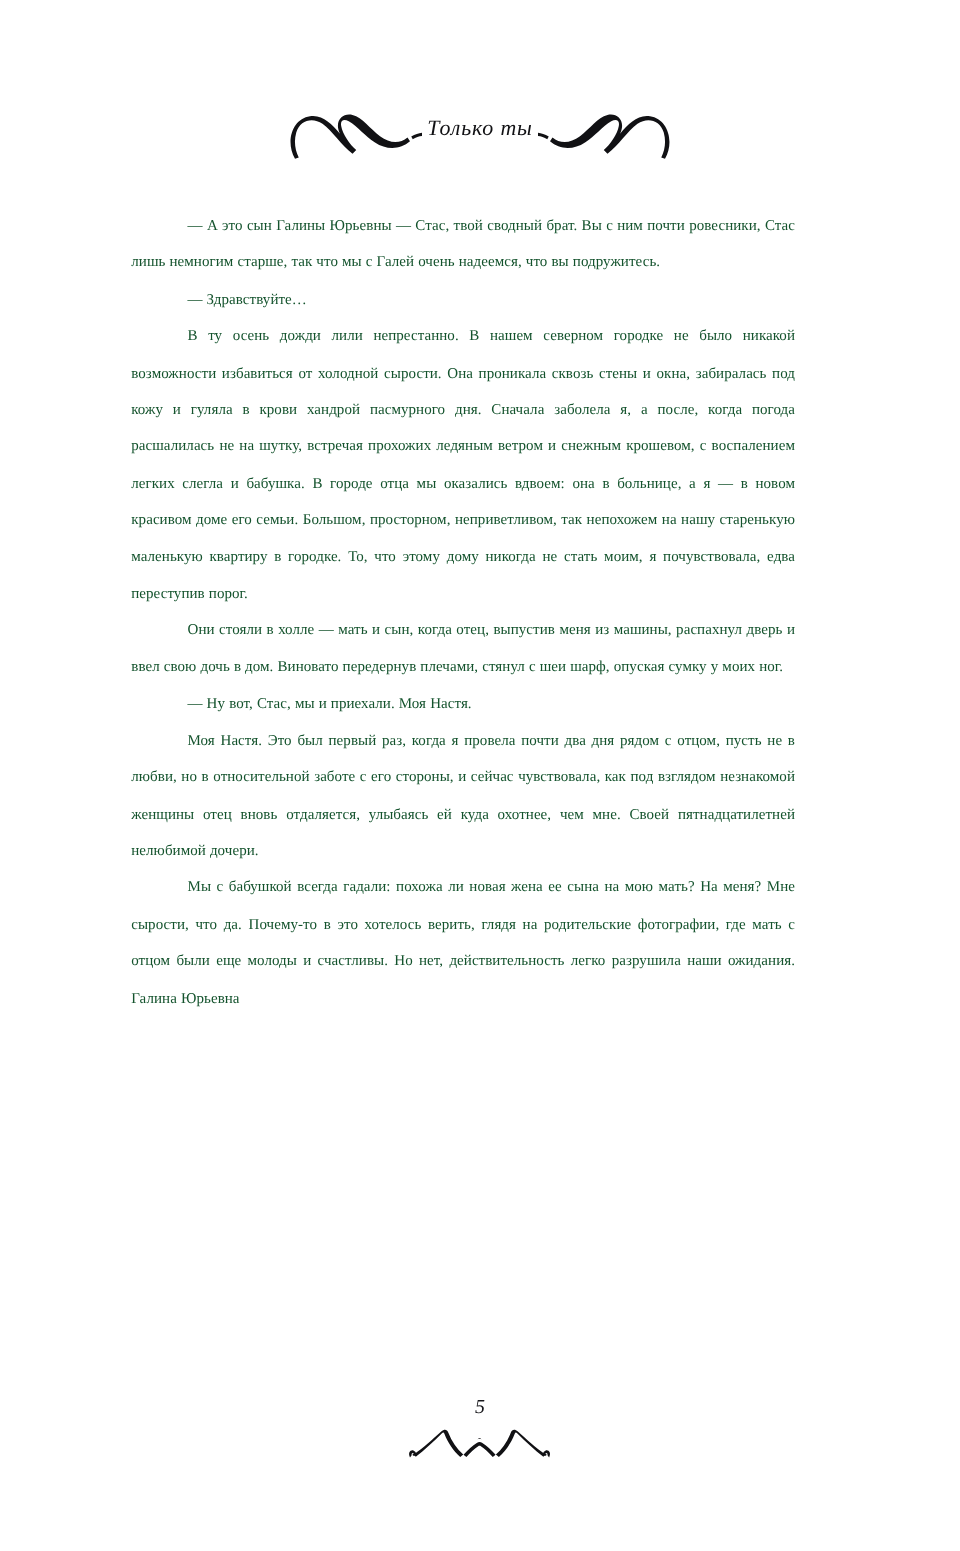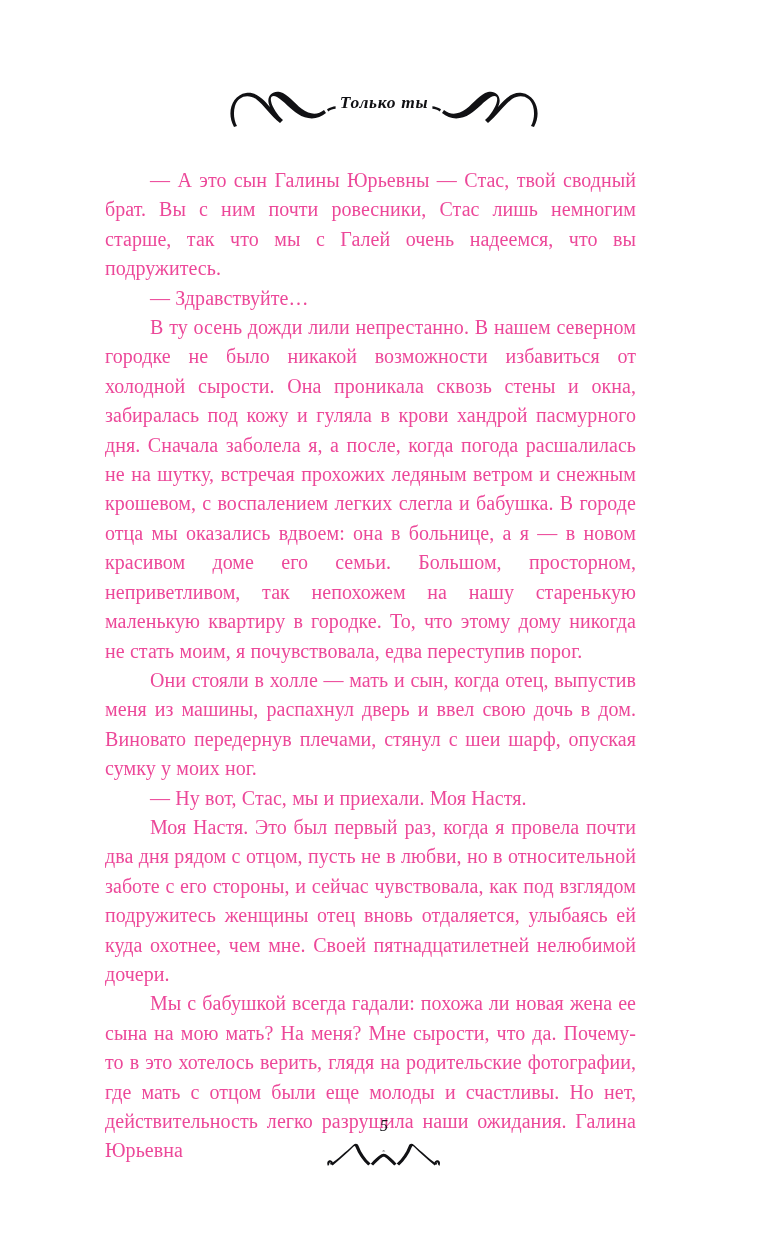--- a/index.html
+++ b/index.html
@@ -28,21 +28,20 @@
   .running-head {
     position: absolute;
     top: 82px;
     left: 0;
     width: 768px;
     height: 48px;
     display: flex;
     align-items: center;
     justify-content: center;
     gap: 0px;
-    font-weight: bold;
   }
   .running-head-title {
     font-family: "Liberation Serif", "DejaVu Serif", serif;
     font-style: italic;
     font-size: 17.5px;
     letter-spacing: 0.7px;
     color: #111114;
     white-space: nowrap;
     padding: 0 4px;
     transform: translateY(-4px);
@@ -58,26 +57,26 @@
   .body-text {
     position: absolute;
     left: 105px;
     top: 166px;
     width: 531px;
   }
   .body-text p {
     margin: 0;
     text-align: justify;
     text-indent: 45px;
-    font-size: 20px;
+    font-size: 12px;
     line-height: 29.4px;
     letter-spacing: 0.05px;
     word-spacing: 0.2px;
     hyphens: manual;
-    color: #ec4899;
+    color: #14532d;
   }
 
   
   .folio {
     position: absolute;
     left: 0;
     top: 1118px;
     width: 768px;
     text-align: center;
   }
@@ -119,21 +118,21 @@
       </svg>
     </span>
   </div>
 
   <div class="body-text">
     <p>— А это сын Галины Юрьевны — Стас, твой сводный брат. Вы с ним почти ровесники, Стас лишь немногим старше, так что мы с Галей очень надеемся, что вы подружитесь.</p>
     <p>— Здравствуйте…</p>
     <p>В ту осень дожди лили непрестанно. В нашем северном городке не было никакой возможности избавиться от холодной сырости. Она проникала сквозь стены и окна, забиралась под кожу и гуляла в крови хандрой пасмурного дня. Сначала заболела я, а после, когда погода расшалилась не на шутку, встречая прохожих ледяным ветром и снежным крошевом, с воспалением легких слегла и бабушка. В городе отца мы оказались вдвоем: она в больнице, а я — в новом красивом доме его семьи. Большом, просторном, неприветливом, так непохожем на нашу старенькую маленькую квартиру в городке. То, что этому дому никогда не стать моим, я почувствовала, едва переступив порог.</p>
     <p>Они стояли в холле — мать и сын, когда отец, выпустив меня из машины, распахнул дверь и ввел свою дочь в дом. Виновато передернув плечами, стянул с шеи шарф, опуская сумку у моих ног.</p>
     <p>— Ну вот, Стас, мы и приехали. Моя Настя.</p>
-    <p>Моя Настя. Это был первый раз, когда я провела почти два дня рядом с отцом, пусть не в любви, но в относительной заботе с его стороны, и сейчас чувствовала, как под взглядом подружитесь женщины отец вновь отдаляется, улыбаясь ей куда охотнее, чем мне. Своей пятнадцатилетней нелюбимой дочери.</p>
+    <p>Моя Настя. Это был первый раз, когда я провела почти два дня рядом с отцом, пусть не в любви, но в относительной заботе с его стороны, и сейчас чувствовала, как под взглядом незнакомой женщины отец вновь отдаляется, улыбаясь ей куда охотнее, чем мне. Своей пятнадцатилетней нелюбимой дочери.</p>
     <p>Мы с бабушкой всегда гадали: похожа ли новая жена ее сына на мою мать? На меня? Мне сырости, что да. Почему-то в это хотелось верить, глядя на родительские фотографии, где мать с отцом были еще молоды и счастливы. Но нет, действительность легко разрушила наши ожидания. Галина Юрьевна</p>
   </div>
 
   <div class="folio">
     <span class="folio-number">5</span>
     <span class="bottom-ornament">
       <svg width="120" height="34" viewBox="0 0 120 34" aria-hidden="true">
         <path d="M4 28 C2 24, 4.5 21.5, 7 22.5 C9 23.3, 9.4 25.4, 8.2 26.3 C7.2 27, 6 26.5, 6.1 25.6 C6.2 25, 6.8 24.8, 7.2 25.1 C6.6 23.8, 5 24.4, 5.3 26.2 Z" fill="#111114"></path>
         <path d="M7 25.5 C14 21, 22 13.5, 29 7.2 C31.5 5, 33.6 5.4, 34.6 8 C37.4 15.2, 41.5 21.2, 46.6 25.6 L44.2 27.6 C38.6 22.6, 34.2 16, 31.6 9.2 C31.1 7.9, 30.4 7.8, 29.6 8.6 C23 15.2, 15.6 22, 8.6 27.4 Z" fill="#111114"></path>
         <path d="M46.8 25.8 C50.4 21.8, 54 18.4, 57.4 16.3 C58.9 15.4, 60.4 15.4, 61.9 16.3 C65.3 18.4, 68.9 21.8, 72.5 25.8 L70.2 27.6 C66.9 23.9, 63.6 20.7, 60.7 18.9 C60.2 18.6, 59.1 18.6, 58.6 18.9 C55.7 20.7, 52.4 23.9, 49.1 27.6 Z" fill="#111114"></path>

